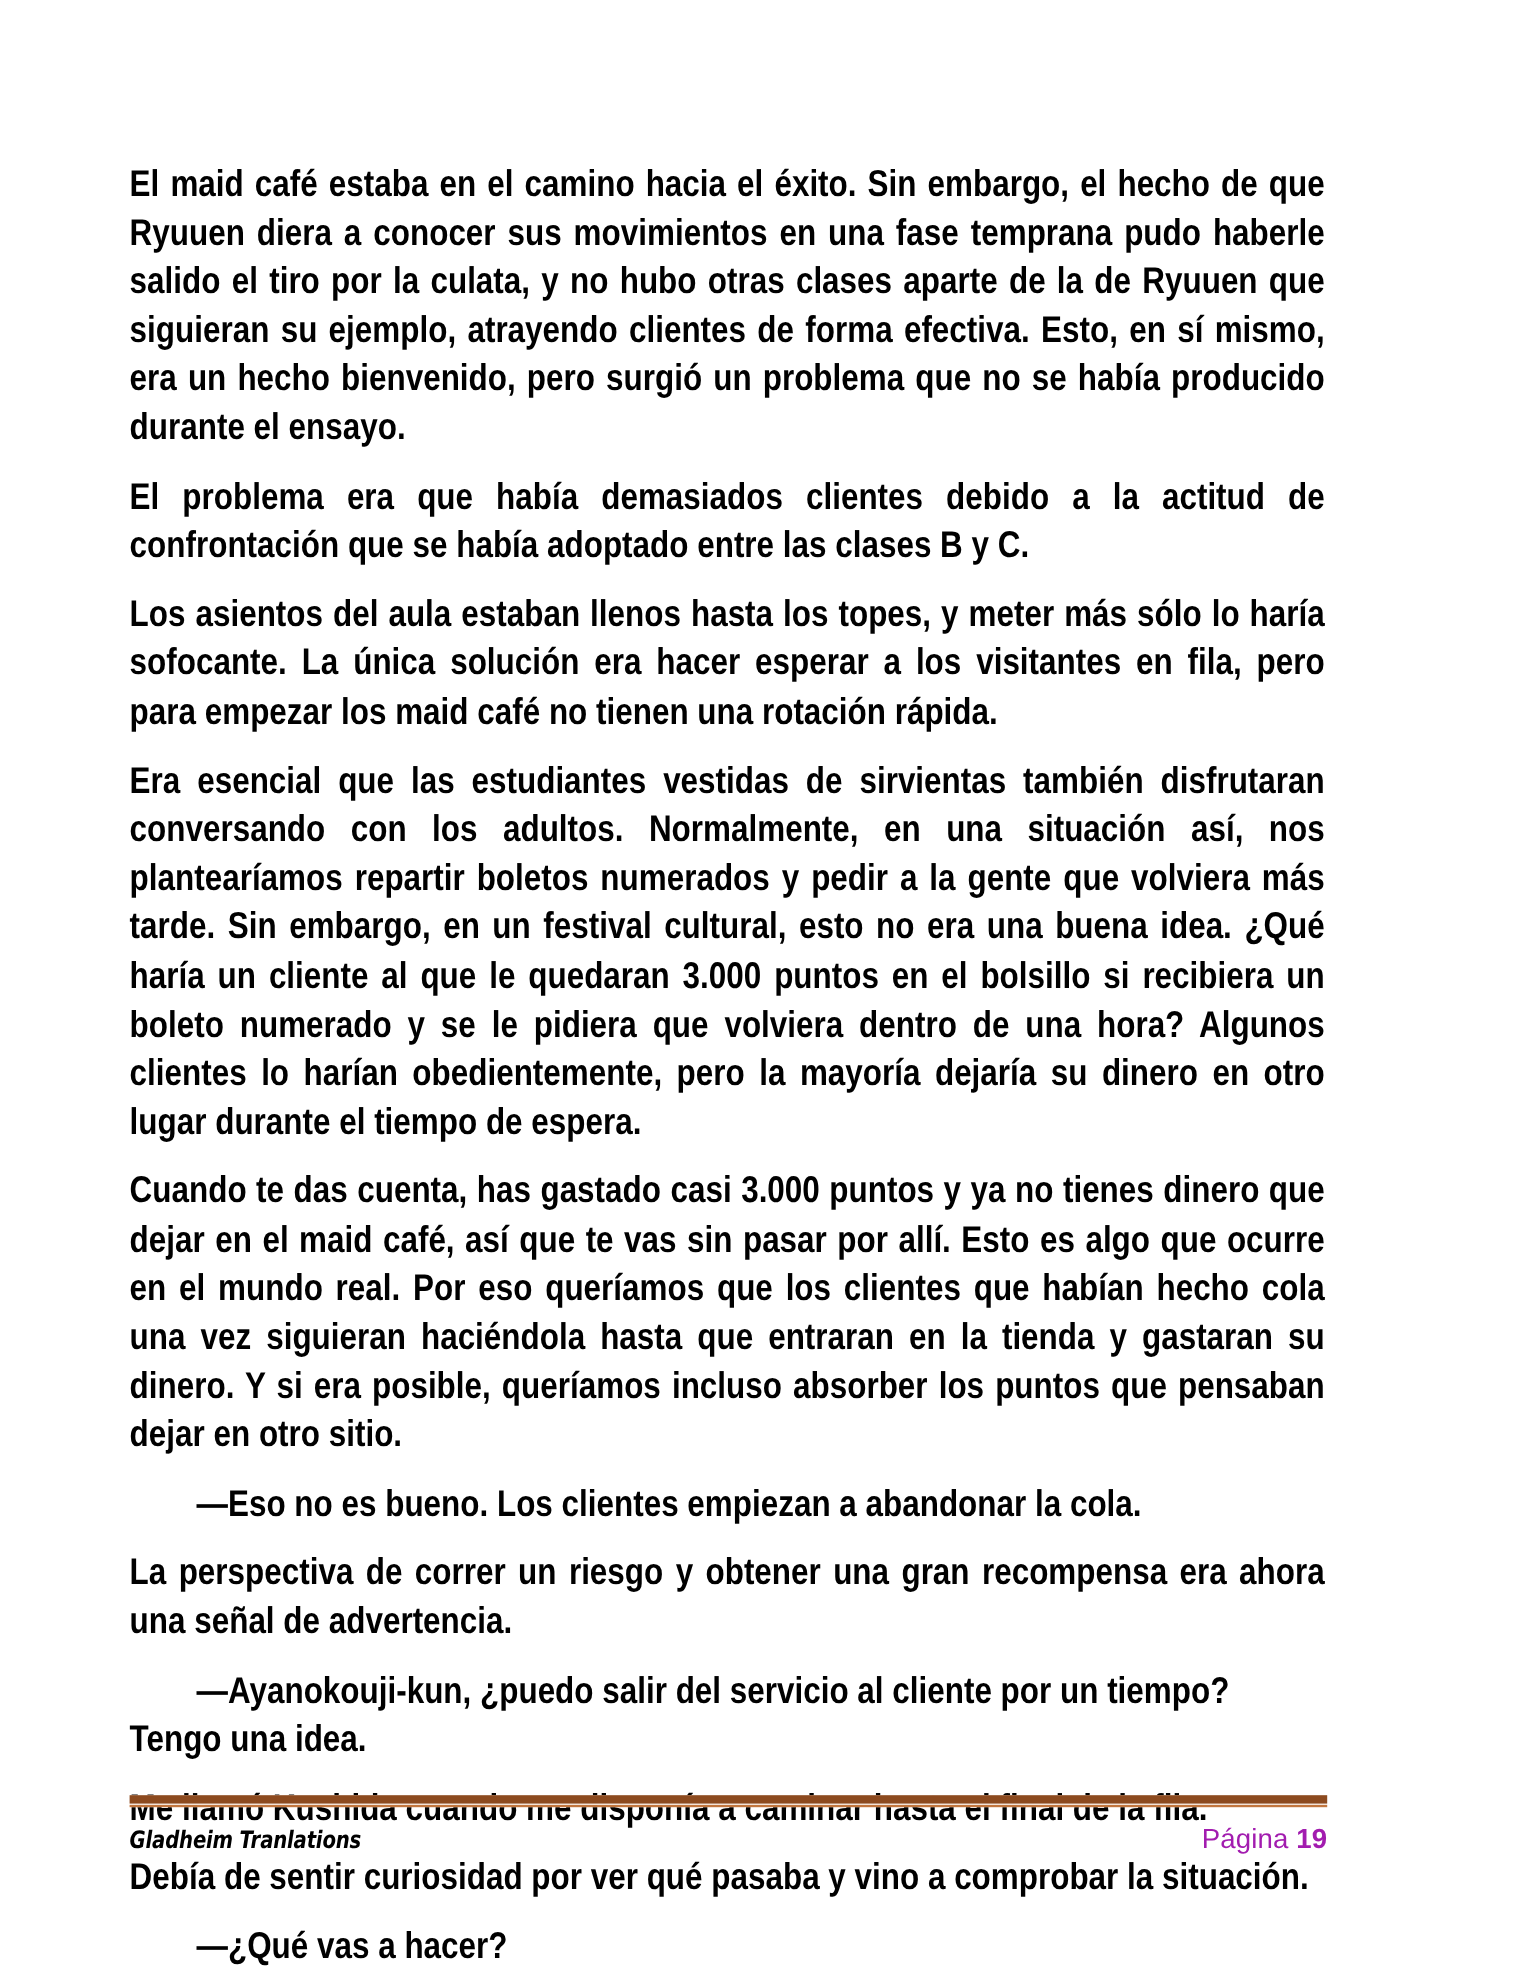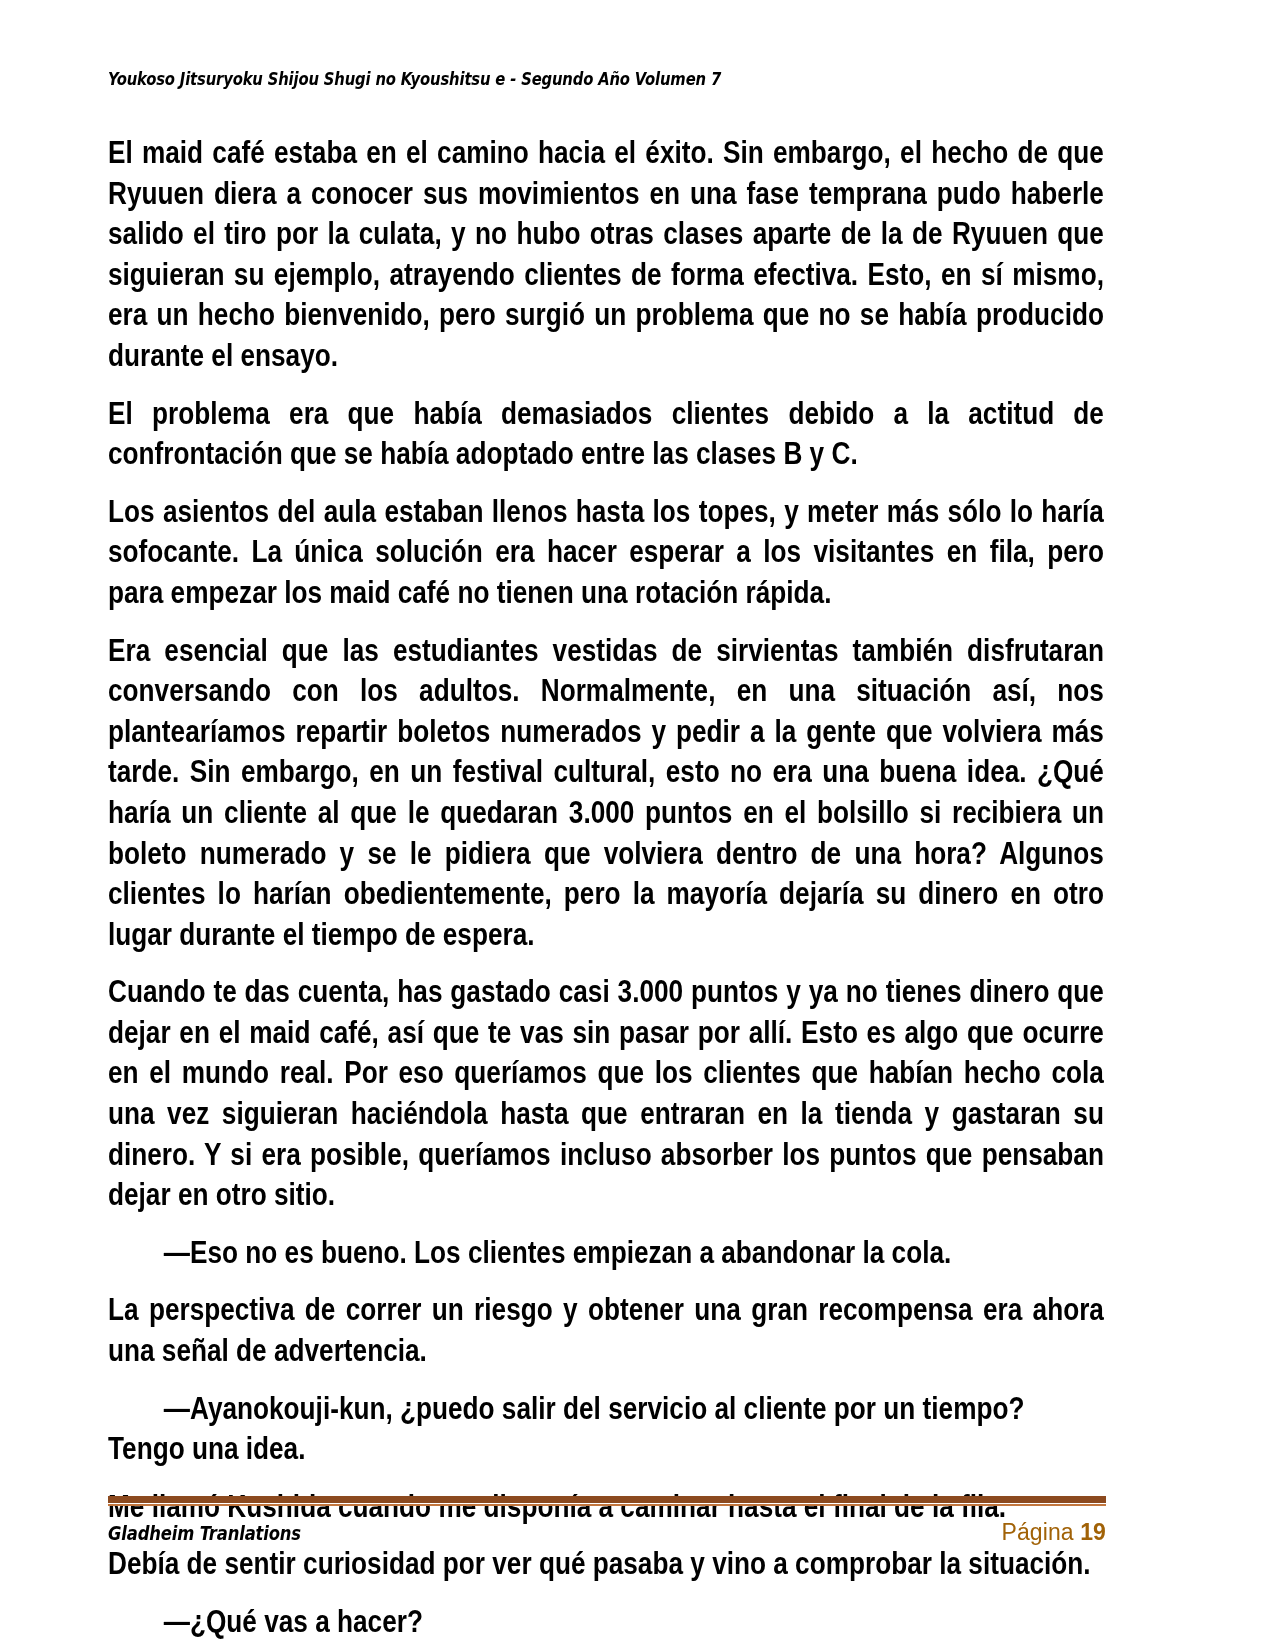--- a/index.html
+++ b/index.html
@@ -110,37 +110,34 @@
     color: #000000;
     letter-spacing: -0.2px;
     white-space: nowrap;
     transform: scaleX(0.82);
     transform-origin: left center;
   }
 
   .footer-right {
     font-family: "Liberation Sans", "DejaVu Sans", sans-serif;
     font-size: 23px;
-    color: #a16207;
+    color: #a21caf;
     white-space: nowrap;
     letter-spacing: 0.1px;
   }
 
   .footer-right .pagenum {
     font-weight: bold;
   }
 </style>
 </head>
 <body>
 
 <div class="page">
 
-  <div class="doc-header">
-    <div class="doc-header-title">Youkoso Jitsuryoku Shijou Shugi no Kyoushitsu e - Segundo Año Volumen 7</div>
-  </div>
 
   <div class="doc-body">
     <p class="para">El maid café estaba en el camino hacia el éxito. Sin embargo, el hecho de que Ryuuen diera a conocer sus movimientos en una fase temprana pudo haberle salido el tiro por la culata, y no hubo otras clases aparte de la de Ryuuen que siguieran su ejemplo, atrayendo clientes de forma efectiva. Esto, en sí mismo, era un hecho bienvenido, pero surgió un problema que no se había producido durante el ensayo.</p>
     <p class="para">El problema era que había demasiados clientes debido a la actitud de confrontación que se había adoptado entre las clases B y C.</p>
     <p class="para">Los asientos del aula estaban llenos hasta los topes, y meter más sólo lo haría sofocante. La única solución era hacer esperar a los visitantes en fila, pero para empezar los maid café no tienen una rotación rápida.</p>
     <p class="para">Era esencial que las estudiantes vestidas de sirvientas también disfrutaran conversando con los adultos. Normalmente, en una situación así, nos plantearíamos repartir boletos numerados y pedir a la gente que volviera más tarde. Sin embargo, en un festival cultural, esto no era una buena idea. ¿Qué haría un cliente al que le quedaran 3.000 puntos en el bolsillo si recibiera un boleto numerado y se le pidiera que volviera dentro de una hora? Algunos clientes lo harían obedientemente, pero la mayoría dejaría su dinero en otro lugar durante el tiempo de espera.</p>
     <p class="para">Cuando te das cuenta, has gastado casi 3.000 puntos y ya no tienes dinero que dejar en el maid café, así que te vas sin pasar por allí. Esto es algo que ocurre en el mundo real. Por eso queríamos que los clientes que habían hecho cola una vez siguieran haciéndola hasta que entraran en la tienda y gastaran su dinero. Y si era posible, queríamos incluso absorber los puntos que pensaban dejar en otro sitio.</p>
     <p class="para dialogue">—Eso no es bueno. Los clientes empiezan a abandonar la cola.</p>
     <p class="para">La perspectiva de correr un riesgo y obtener una gran recompensa era ahora una señal de advertencia.</p>
     <p class="para dialogue">—Ayanokouji-kun, ¿puedo salir del servicio al cliente por un tiempo? Tengo una idea.</p>

